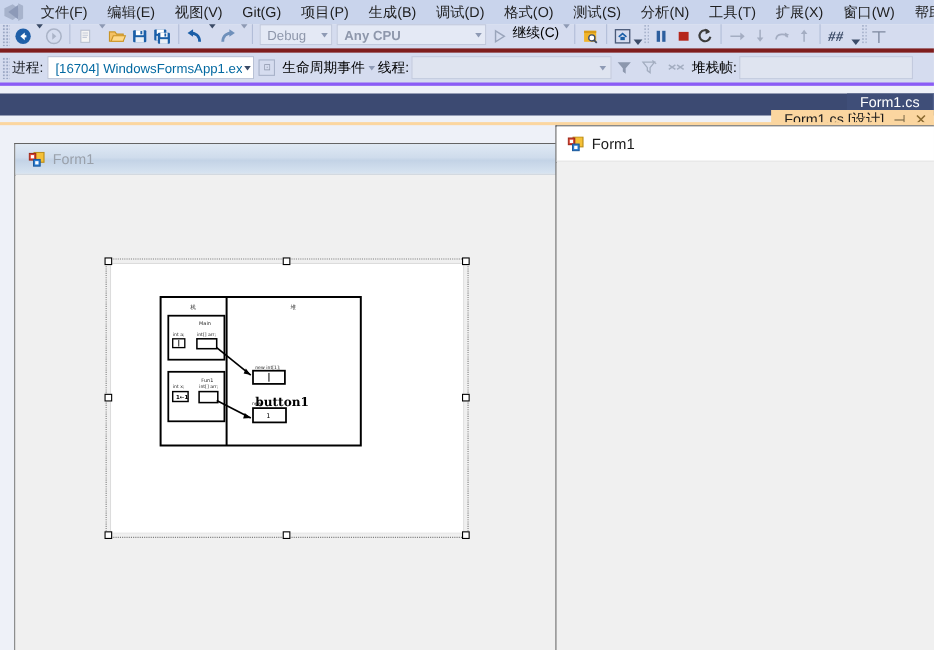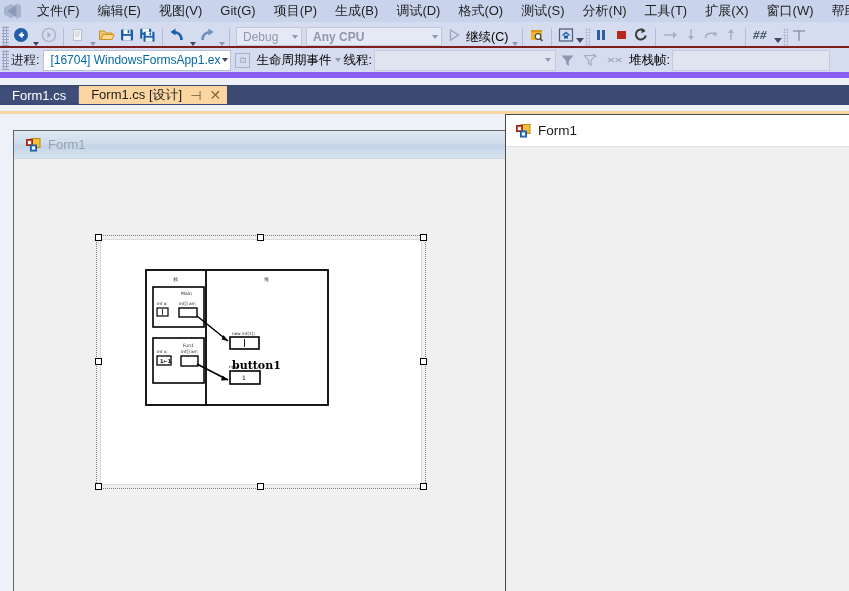--- a/index.html
+++ b/index.html
@@ -39,22 +39,22 @@
     white-space: nowrap;
     line-height: 16px;
     cursor: default;
   }
 
   
   .toolbar1 {
     position: absolute; left: 0; top: 22px;
     width: 849px; height: 26px;
     background: #d5dcef;
-    display: flex; align-items: flex-end;
-    border-bottom: 2px solid #7f1d1d;
+    display: flex; align-items: flex-start;
+    border-bottom: 4px solid #7f1d1d;
   }
   .grip {
     width: 7px; height: 20px;
     background-image: radial-gradient(circle, #9aa7c4 1px, transparent 1.2px);
     background-size: 3px 3px;
     margin: 0 2px;
     flex: 0 0 auto;
   }
   .tb-sep {
     width: 1px; height: 18px;
@@ -109,21 +109,21 @@
     align-self: flex-end;
     margin-bottom: 3px;
   }
 
   
   .toolbar2 {
     position: absolute; left: 0; top: 48px;
     width: 849px; height: 30px;
     background: #d5dcef;
     display: flex; align-items: center;
-    border-bottom: 6px solid #8b5cf6;
+    border-bottom: 3px solid #8b5cf6;
   }
   .proc-label {
     font-size: 12.5px; color: #22252b;
     white-space: nowrap; margin-right: 4px;
   }
   .proc-combo {
     height: 21px; width: 188px;
     background: #ffffff;
     border: 1px solid #b8c1d6;
     display: flex; align-items: center;
@@ -152,21 +152,21 @@
   }
   .gray-combo.thread { width: 182px; }
   .gray-combo.frame { width: 158px; }
   .filter-icon { margin: 0 4px; flex: 0 0 auto; }
 
   
   .tabbar {
     position: absolute; left: 0; top: 85px;
     width: 849px; height: 20px;
     background: #3c4a72;
-    display: flex; align-items: center;
+    display: flex; align-items: flex-end; flex-direction: column;
   }
   .tab {
     display: flex; align-items: center;
     padding: 0 12px;
     font-size: 13px;
     color: #ffffff;
     background: #3f4e78;
     border-right: 1px solid #586591;
     white-space: nowrap;
     cursor: default;

